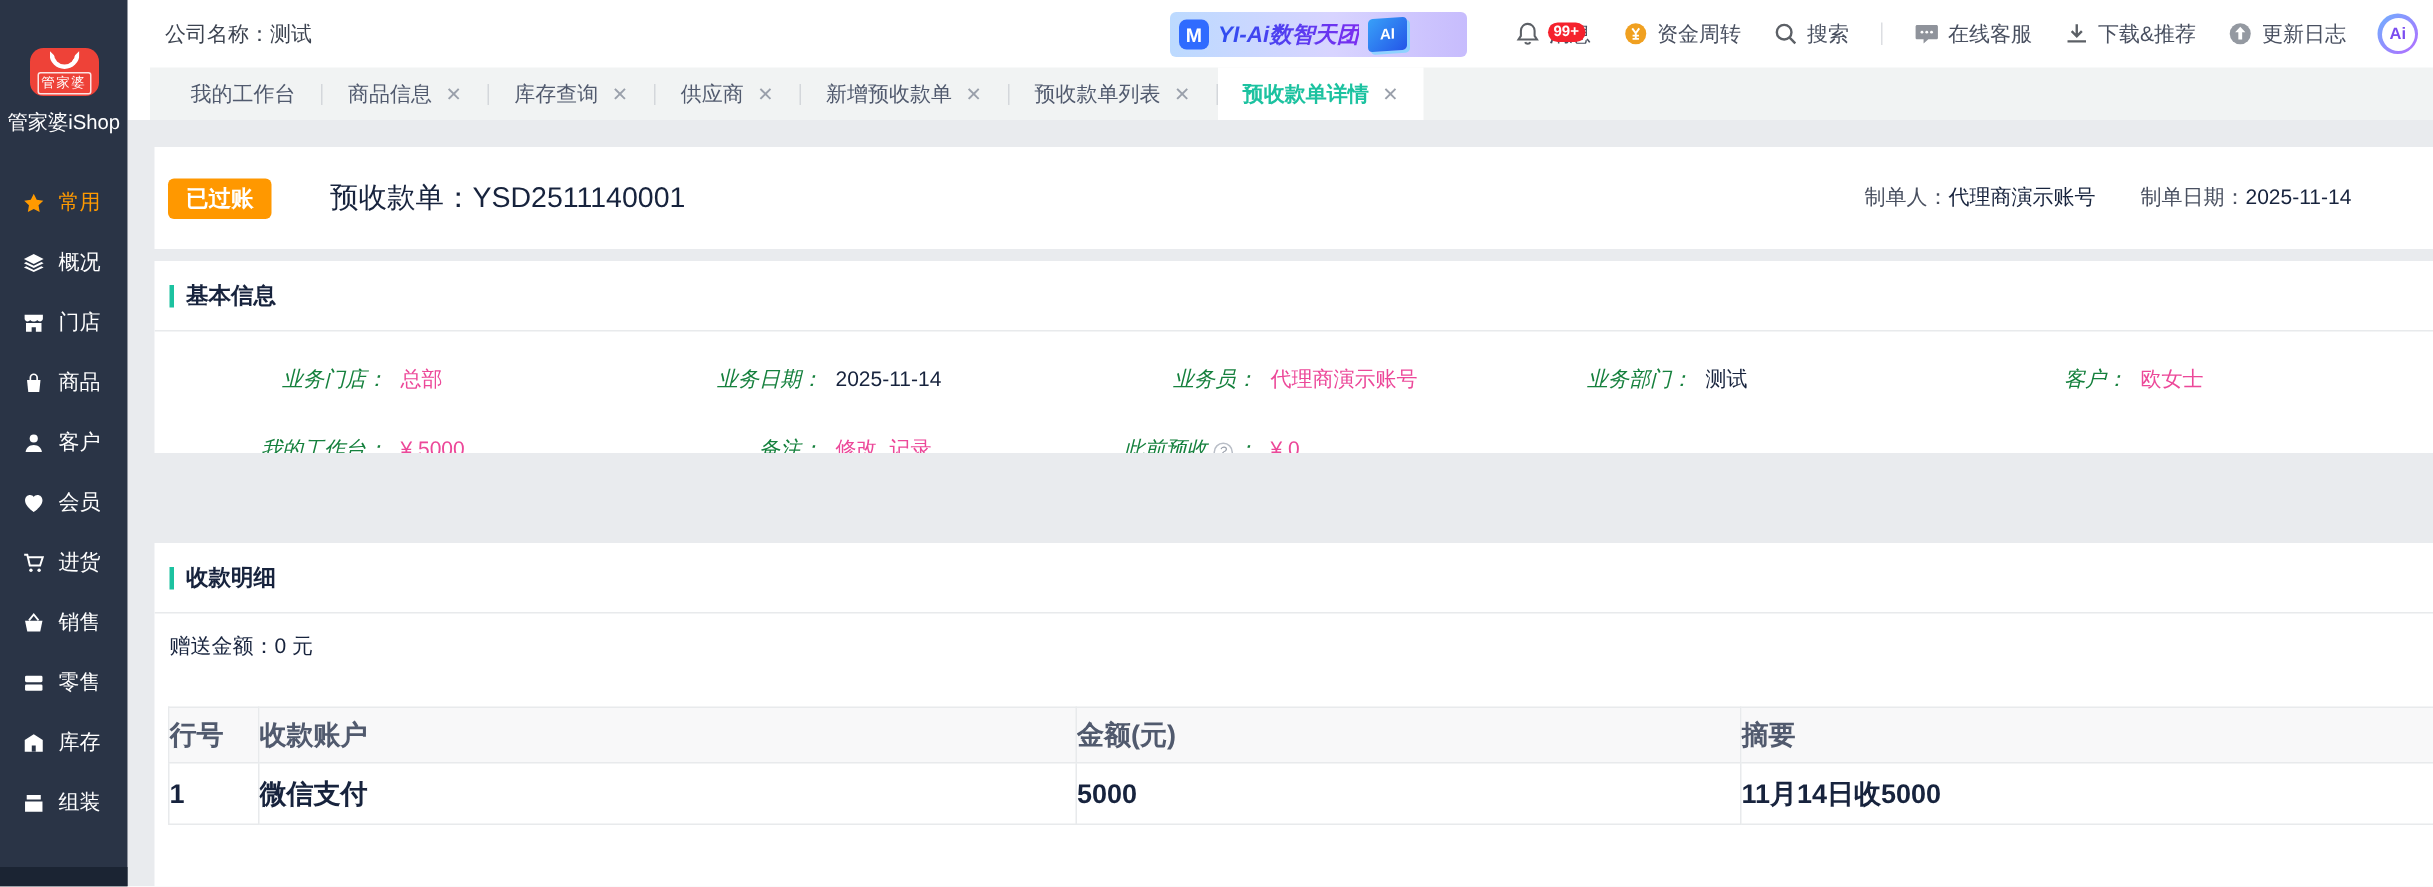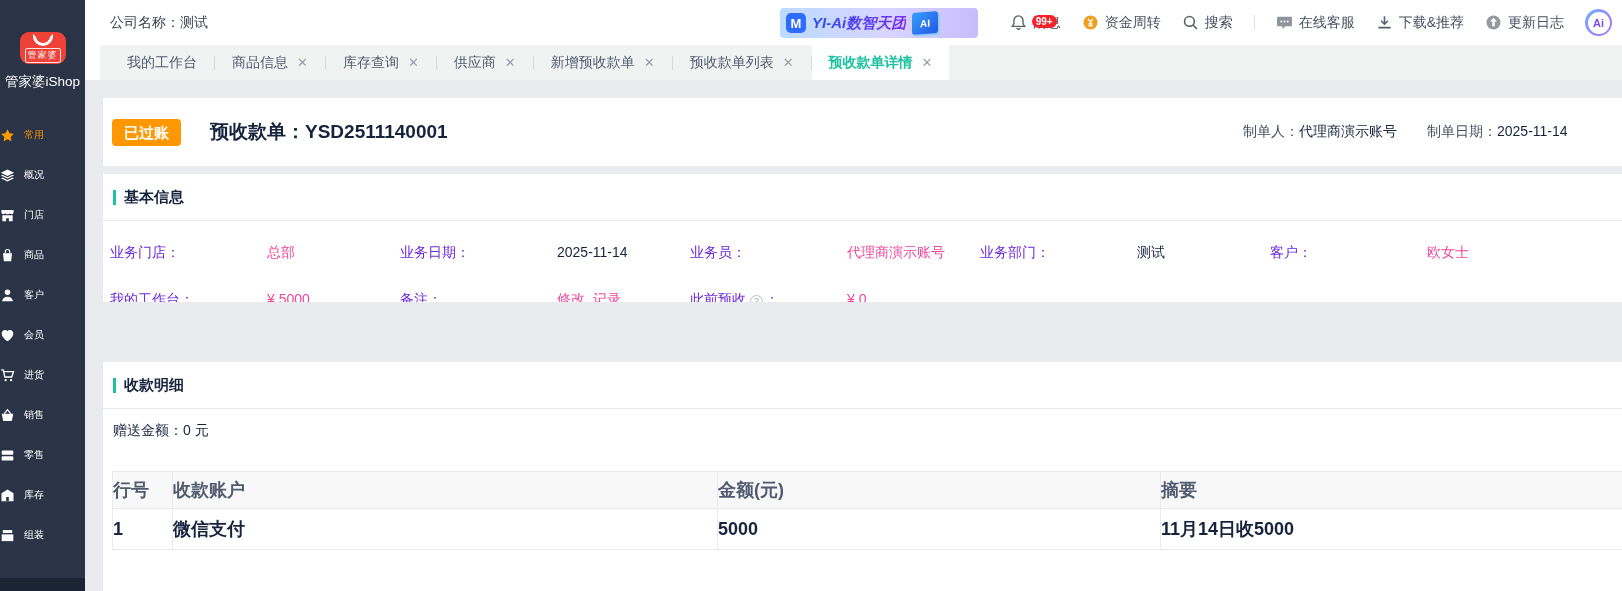--- a/index.html
+++ b/index.html
@@ -10,22 +10,22 @@
   }
   
   .sidebar { position:absolute; left:0; top:0; width:85px; height:591px; background:#2a3446; z-index:5; }
   .logo-box { width:46px; height:32px; margin:32px auto 0; background:#ee4238; border-radius:9px;
               display:flex; flex-direction:column; align-items:center; justify-content:center; cursor:pointer; }
   .logo-smile { width:20px; height:12px; border:3px solid transparent; border-bottom:3px solid #fff;
                 border-left:3px solid #fff; border-right:3px solid #fff; border-radius:0 0 12px 12px; margin-bottom:2px; }
   .logo-text { color:#fff; font-size:9px; letter-spacing:1px; border:1px solid rgba(255,255,255,.85); padding:0 2px; border-radius:2px; }
   .app-name { color:#fff; font-size:13.5px; text-align:center; margin-top:9px; white-space:nowrap; }
   .menu { margin-top:24px; }
-  .menu-item { height:40px; display:flex; align-items:center; gap:9px; 
-               color:#ffffff; font-size:10px; cursor:pointer; }
+  .menu-item { height:40px; display:flex; align-items:center; gap:9px; padding-left:15px;
+               color:#ffffff; font-size:14px; cursor:pointer; }
   .menu-item svg { width:15px; height:15px; flex:0 0 15px; }
   .menu-item.active { color:#ff9a00; }
   .sidebar-bottom { position:absolute; bottom:0; left:0; width:85px; height:13px; background:#1b2433; }
   
   .topbar { position:absolute; left:85px; top:0; right:0; height:45px; background:#fff; }
   .company { position:absolute; left:25px; top:0; height:45px; display:flex; align-items:center; color:#3c4350; font-size:14px; }
   .banner { position:absolute; left:695px; top:8px; height:30px; width:198px; border-radius:4px;
             background:linear-gradient(90deg,#bcdaff 0%,#d8d4ff 55%,#c7bcfd 100%);
             display:flex; align-items:center; padding:0 6px; gap:6px; cursor:pointer; }
   .banner-m { width:20px; height:20px; background:#2f6bff; border-radius:5px; color:#fff; font-weight:bold;
@@ -50,37 +50,37 @@
   .tabbar { position:absolute; left:100px; top:45px; right:0; height:35px; background:#f1f3f3;
             display:flex; align-items:stretch; padding-left:10px; }
   .tab { display:flex; align-items:center; padding:0 17px; font-size:14px; color:#515a6e; cursor:pointer; white-space:nowrap; }
   .tab .close { margin-left:9px; color:#9aa0ab; font-size:13px; cursor:pointer; }
   .tab.active { background:#ffffff; color:#1cc2a0; font-weight:bold;align-items:center; }
   .tab.active .close { font-weight:normal; }
   .tab-sep { width:1px; height:14px; background:#d4d7db; align-self:center; }
   
   .content { position:absolute; left:85px; top:80px; right:0; bottom:0; background:#e9ebee; overflow:hidden; }
   .card { position:absolute; left:18px; right:0; background:#fff; overflow:hidden; }
-  .card-doc { top:18px; height:68px; display:flex; align-items:center; padding-left:9px; }
+  .card-doc { top:18px; height:68px; display:flex; align-items:center; padding-left:9px;gap:24px; }
   .status-badge { background:#ff9800; color:#fff; font-size:15px; font-weight:bold; border-radius:4px;
                   padding:4px 12px; line-height:19px; }
-  .doc-title { font-size:19px; font-weight:bold; color:#17233d; margin-left:29px; }
+  .doc-title { font-size:19px; font-weight:normal; color:#17233d; margin-left:15px; }
   .doc-meta { position:absolute; left:1140px; top:0; height:68px; display:flex; align-items:center; gap:30px; white-space:nowrap; }
   .meta-label { color:#495060; font-size:14px; }
   .meta-value { color:#17233d; font-size:14px; }
   .card-basic { top:94px; height:128px; }
   .card-detail { top:282px; height:320px; }
   .section-head { display:flex; align-items:center; gap:8px; padding:14px 0 13px 10px; border-bottom:1px solid #e8eaec; }
   .section-bar { width:3px; height:15px; background:#1cc2a0; }
   .section-title { font-size:15px; font-weight:bold; color:#17233d; }
   .info-row { display:flex; padding-left:7px; }
   .info-row1 { margin-top:23px; }
   .info-row2 { margin-top:29px; }
   .info-col { width:290px; display:flex; flex:0 0 290px; }
-  .info-label { width:148px; text-align:left; color:#6d28d9; flex:0 0 148px; white-space:nowrap; }
+  .info-label { width:148px; text-align:right; color:#15803d; flex:0 0 148px; white-space:nowrap;font-style:italic; }
   .info-value { margin-left:9px; color:#17233d; white-space:nowrap; }
   .link { color:#ec4899; cursor:pointer; }
   .link + .link { margin-left:8px; }
   .help-icon { display:inline-block; width:13px; height:13px; border:1px solid #b9bec7; border-radius:50%;
                color:#9aa0ab; font-size:9px; line-height:11px; text-align:center; vertical-align:0px; margin:0 2px 0 4px; cursor:pointer; }
   .help-icon::before { content:"?"; }
   .gift-line { padding:13px 0 0 10px; font-size:14px; color:#17233d; }
   .detail-table { border-collapse:collapse; table-layout:fixed; width:1910px; margin:31px 0 0 9px; }
   .detail-table th, .detail-table td { border:1px solid #e8eaec; text-align:left; font-weight:bold;
                                        font-size:18px; overflow:hidden; white-space:nowrap; }

